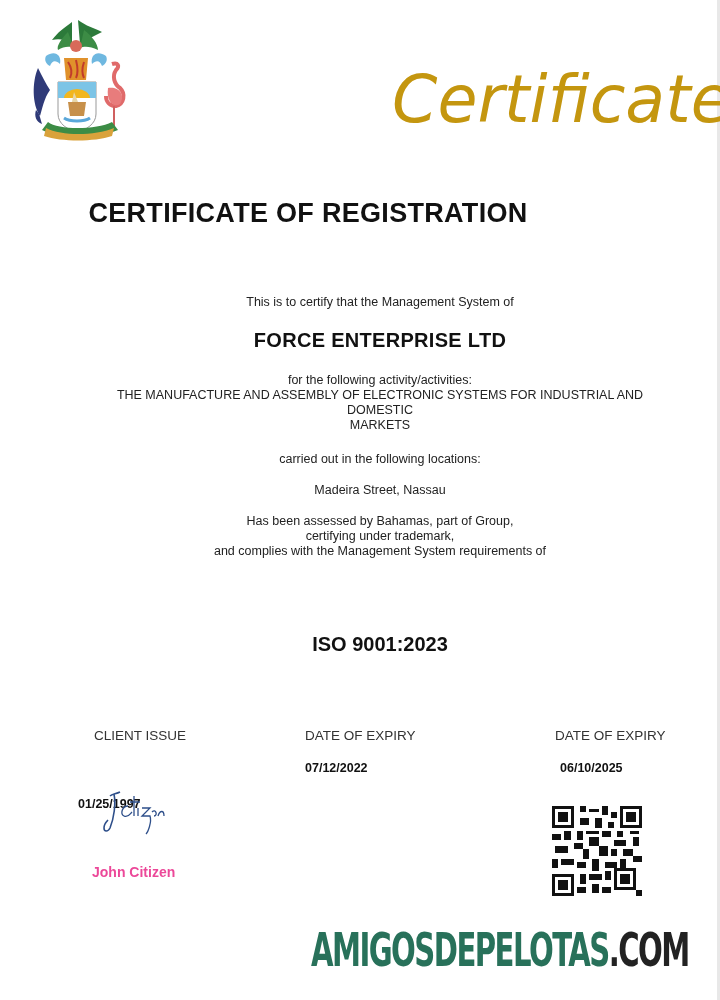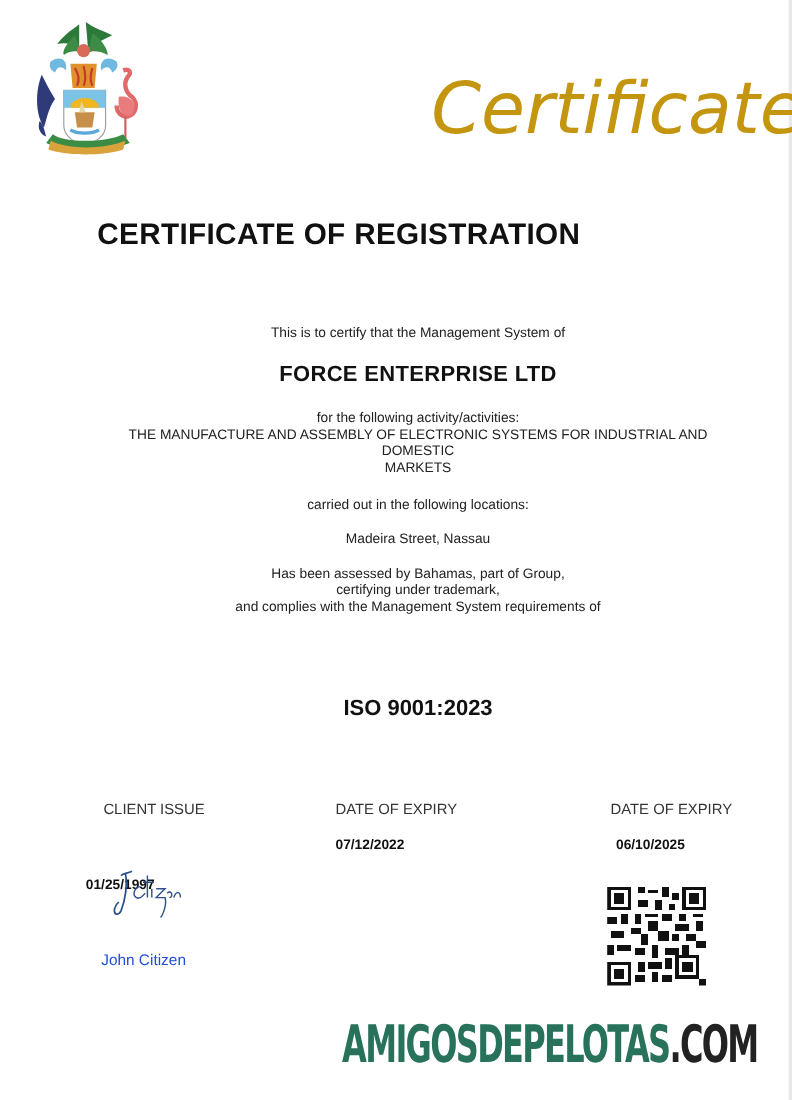--- a/index.html
+++ b/index.html
@@ -10,21 +10,21 @@
   .script-title { position:absolute; left:392px; top:62px; font-family:"DejaVu Sans", sans-serif;
                   font-style:italic; font-size:65px; color:#c4960f; letter-spacing:0px; font-weight:normal; }
   .main-title { position:absolute; left:0; width:616px; top:198px; text-align:center;
                 font-size:27px; font-weight:bold; letter-spacing:0.3px; color:#111; }
   .center { position:absolute; left:0; width:760px; text-align:center; font-size:12.5px; color:#222; line-height:15px; }
   .company { font-size:20px; font-weight:bold; color:#111; letter-spacing:0.3px; }
   .iso { font-size:20px; font-weight:bold; color:#111; }
   .label { position:absolute; font-size:13.5px; color:#333; }
   .value { position:absolute; font-size:12.5px; font-weight:bold; color:#111; }
   .sig { position:absolute; left:98px; top:788px; width:75px; height:50px; }
-  .signer { position:absolute; left:92px; top:864px; font-size:14px; font-weight:normal; color:#1d4ed8; }
+  .signer { position:absolute; left:92px; top:864px; font-size:14px; font-weight:bold; color:#ec4899; }
   .qr { position:absolute; left:552px; top:806px; width:90px; height:90px; }
   .watermark { position:absolute; left:311px; top:922px; font-family:"DejaVu Sans", sans-serif;
                font-size:47px; font-weight:bold; letter-spacing:-2.5px; transform:scaleX(0.62);
                transform-origin:left top; white-space:nowrap; }
   .wm-green { color:#28715a; }
   .wm-dark { color:#222; }
 </style>
 </head>
 <body>
 

